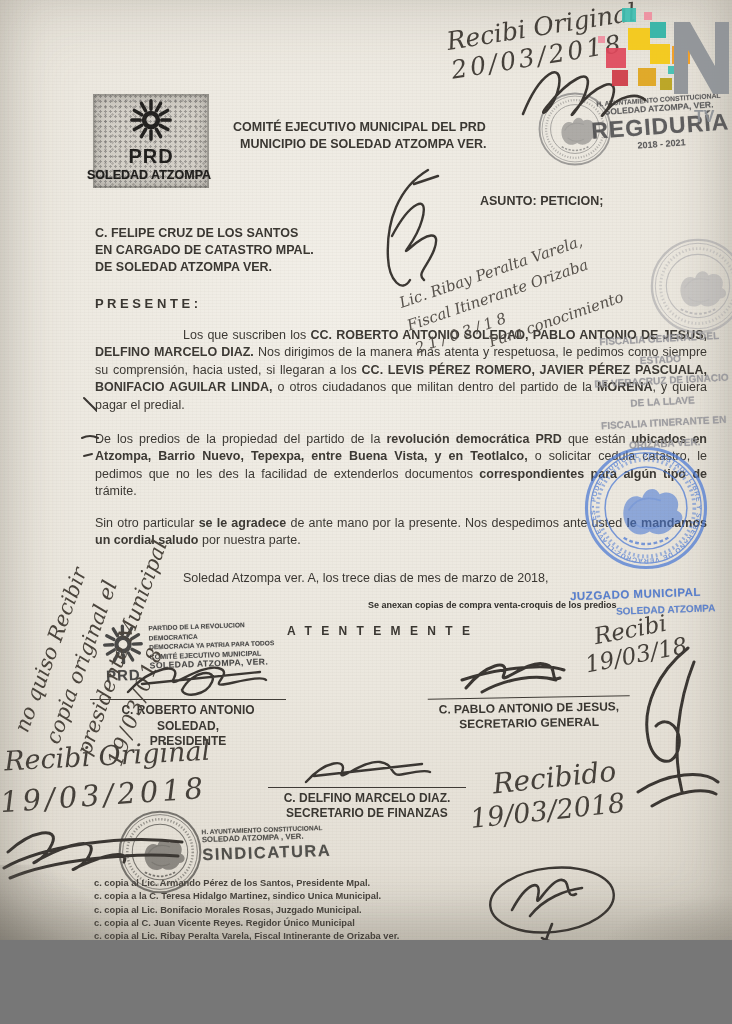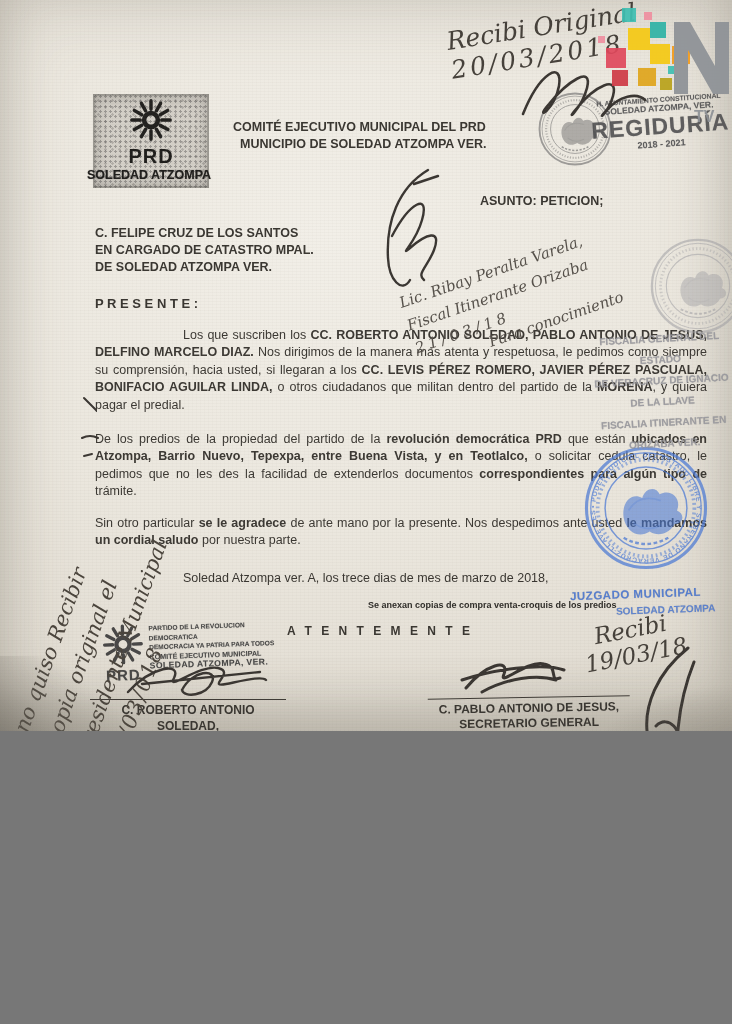--- a/index.html
+++ b/index.html
@@ -1,16 +1,16 @@
 <!DOCTYPE html>
 <html><head>
 <meta charset="utf-8">
 <style>
   html,body{margin:0;padding:0;background:#777;}
-  .page{position:relative;width:732px;height:731px;overflow:hidden;
+  .page{position:relative;width:732px;height:940px;overflow:hidden;
     background:radial-gradient(ellipse 95% 75% at 45% 32%, #f2efe8 0%, #ebe7de 55%, #e3ded4 85%, #d8d3c8 100%);
     font-family:"Liberation Sans", sans-serif;color:#34312c;
     box-shadow:inset 0 0 70px rgba(120,112,100,.28), inset 0 -28px 45px rgba(120,112,100,.22);}
   .abs{position:absolute;}
   .b{font-weight:bold;}
   .print{color:#393631;z-index:5;}
   .body-p{left:95px;width:612px;font-size:12.5px;line-height:17.4px;text-align:justify;color:#3b3833;}
   .hw{font-family:"DejaVu Serif", serif;font-style:italic;color:#45403a;z-index:30;white-space:nowrap;}
   .sig{z-index:31;}
   .sig path{fill:none;stroke:#3a3632;stroke-linecap:round;stroke-linejoin:round;}

